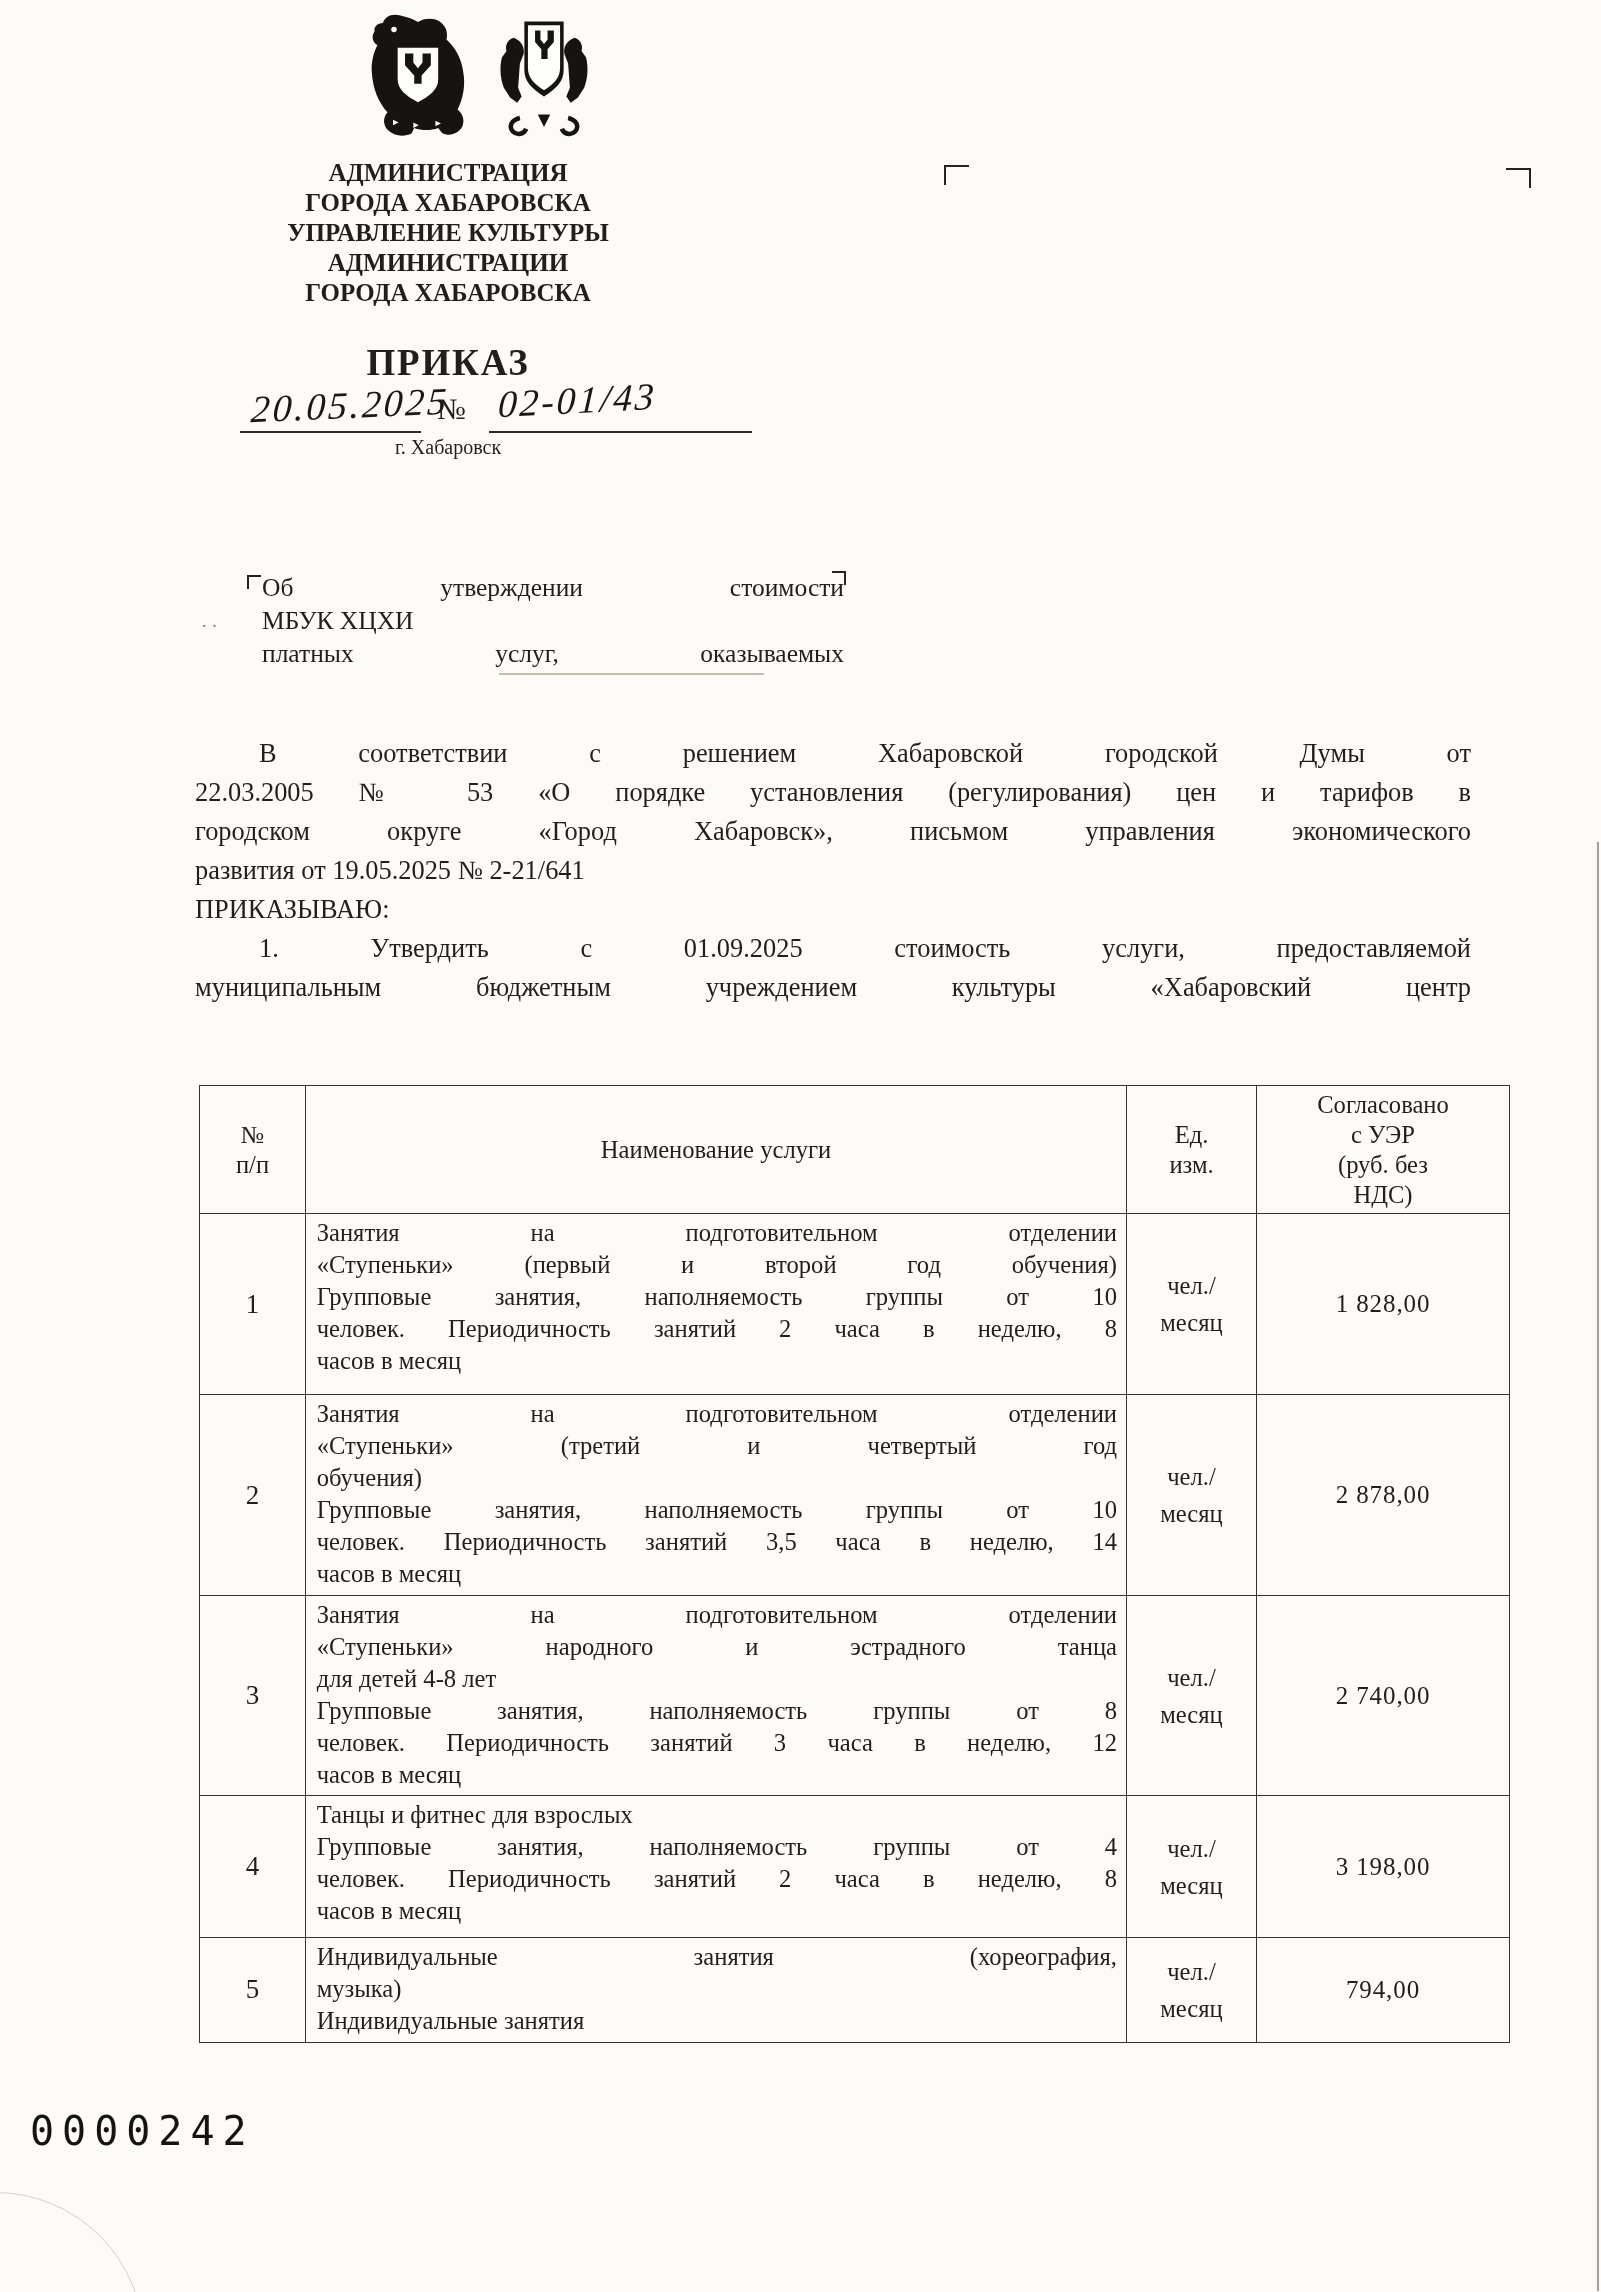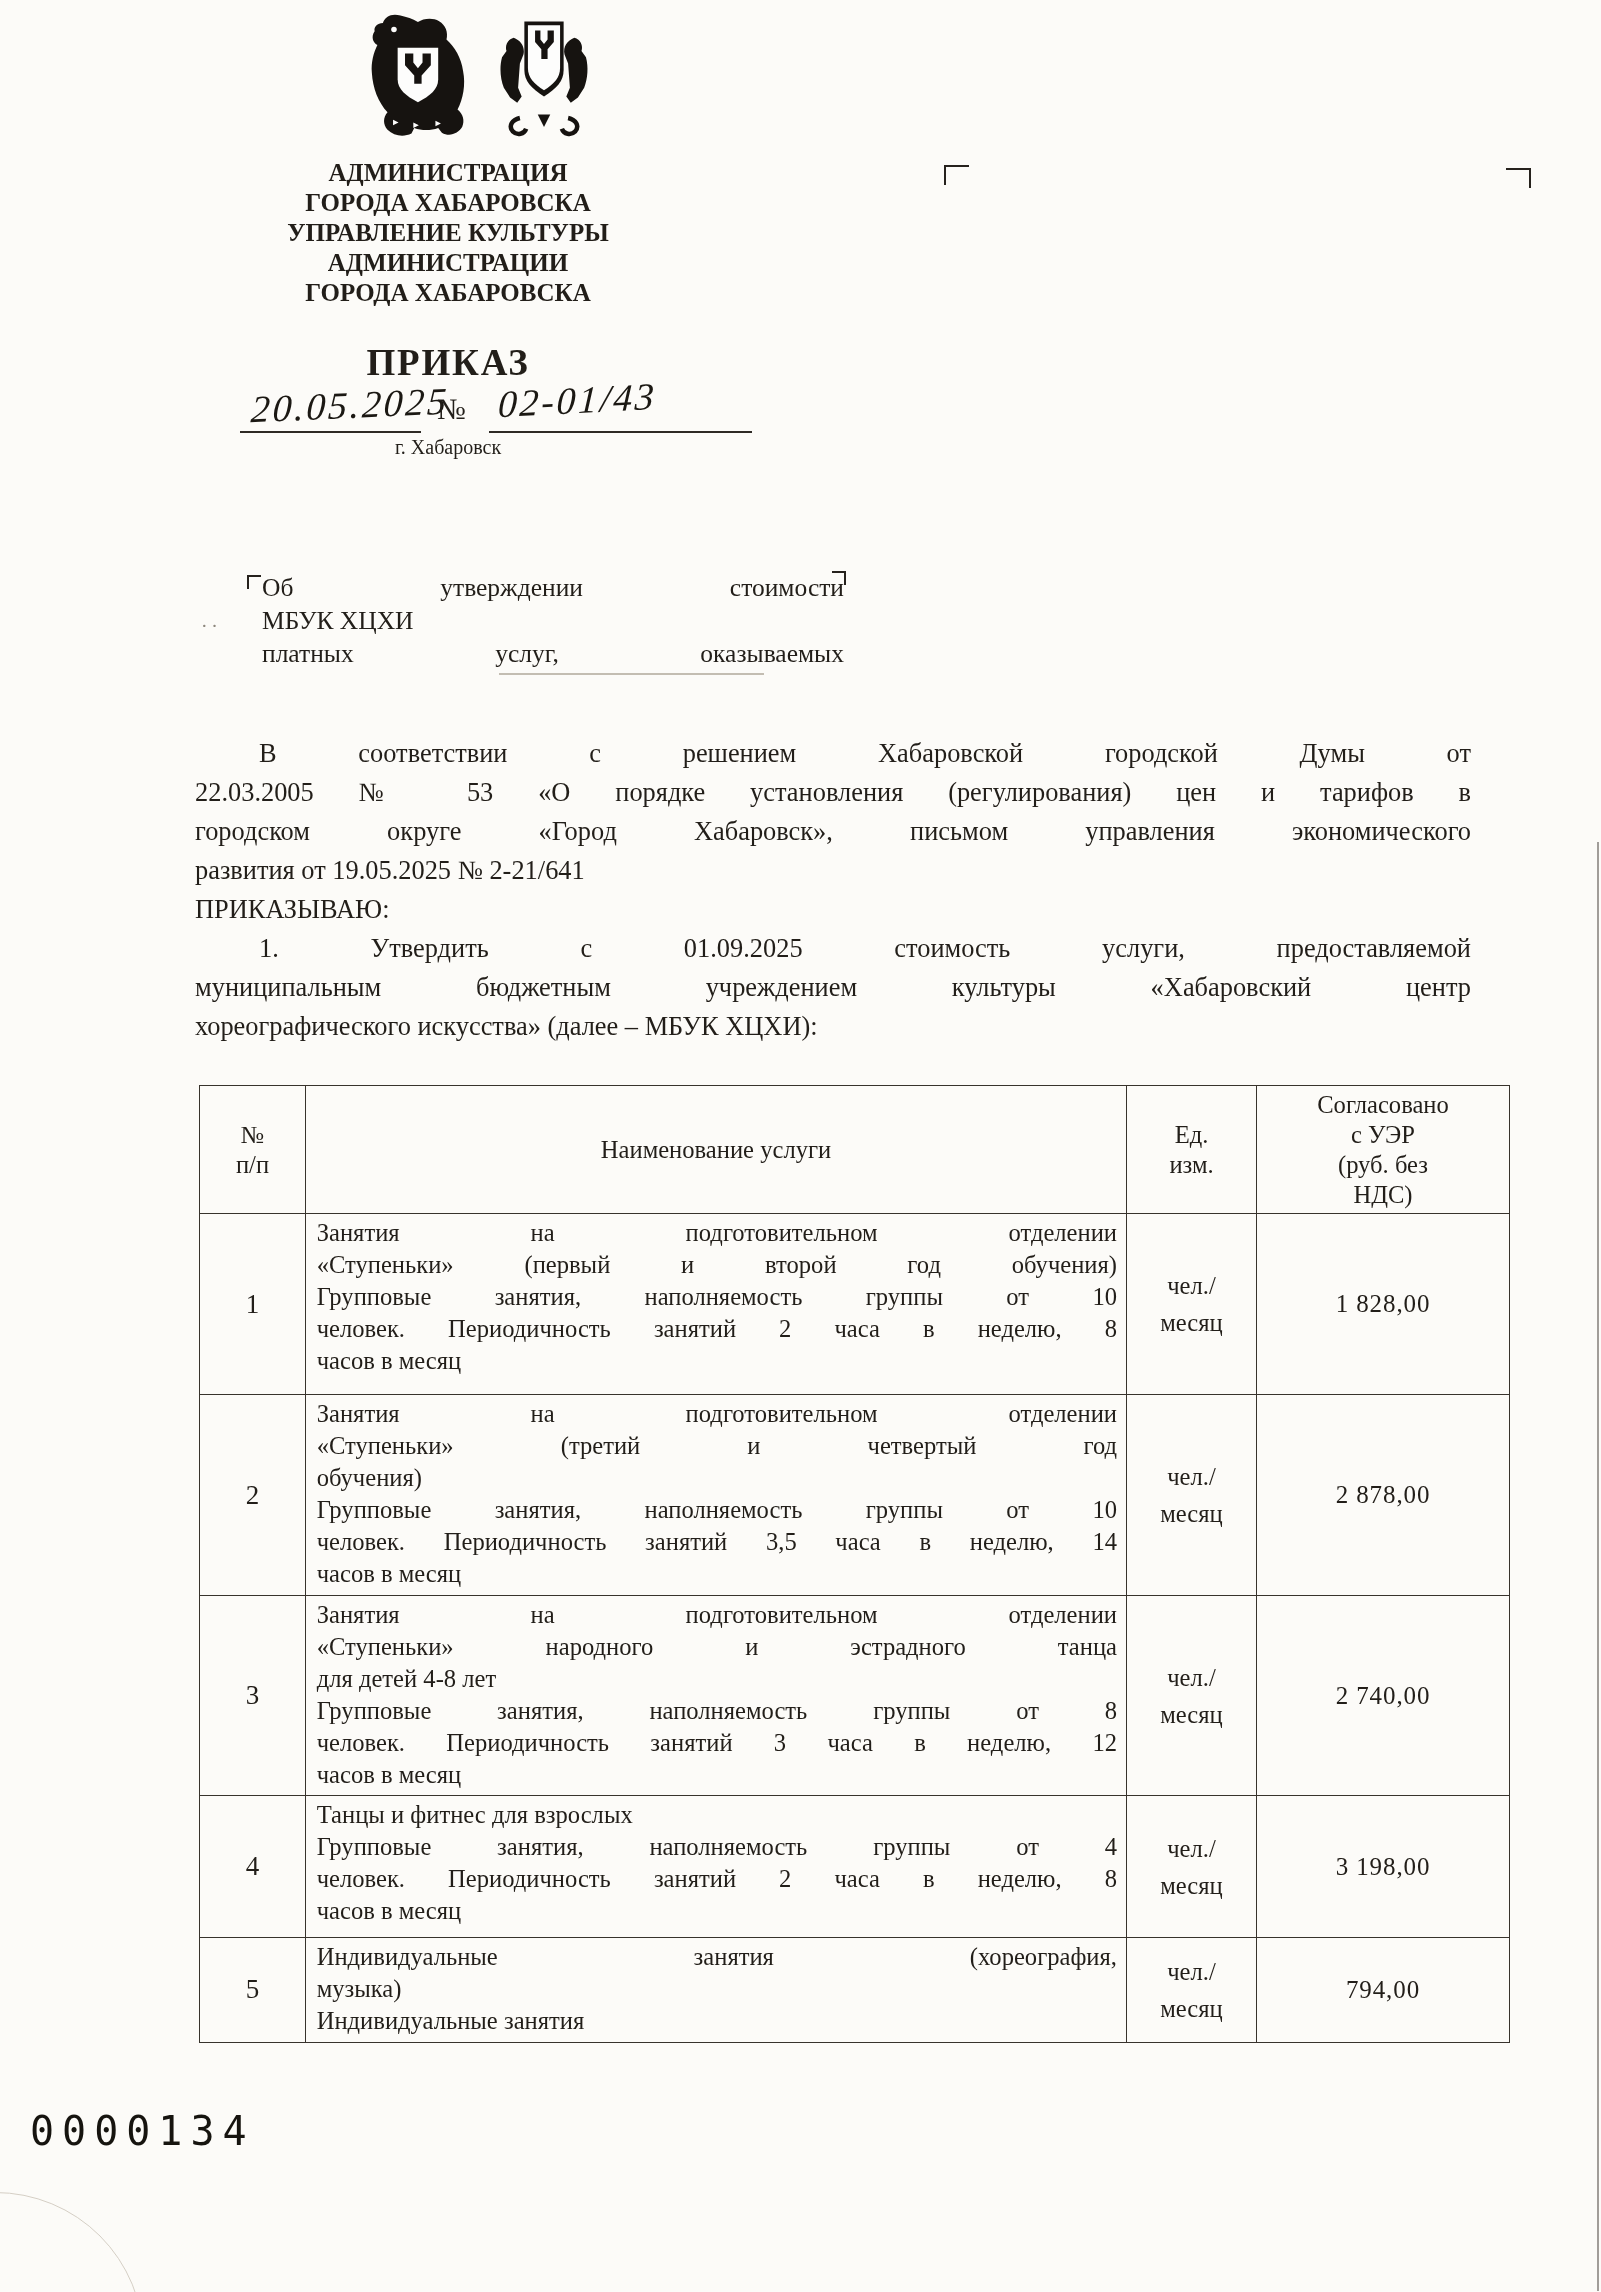--- a/index.html
+++ b/index.html
@@ -99,21 +99,20 @@
   <div class="strike"></div>
 
   <div class="body-text">
     <div class="ind just">В соответствии с решением Хабаровской городской Думы от</div>
     <div class="just">22.03.2005 № 53 «О порядке установления (регулирования) цен и тарифов в</div>
     <div class="just">городском округе «Город Хабаровск», письмом управления экономического</div>
     <div>развития от 19.05.2025 № 2-21/641</div>
     <div>ПРИКАЗЫВАЮ:</div>
     <div class="ind just">1. Утвердить с 01.09.2025 стоимость услуги, предоставляемой</div>
     <div class="just">муниципальным бюджетным учреждением культуры «Хабаровский центр</div>
-    <div>хореографического искусства» (далее – МБУК ХЦХИ):</div>
   </div>
 
   <table class="price-table">
     <colgroup>
       <col style="width:106px">
         <col style="width:821px">
         <col style="width:130px">
         <col style="width:253px">
     </colgroup>
     <tbody>
@@ -209,18 +208,18 @@
         <div>
               <div class="tline">Индивидуальные занятия</div>
             </div>
       </td>
       <td class="unit-cell">чел./ месяц</td>
       <td class="price-cell">794,00</td>
     </tr>
   </tbody>
     </table>
 
-  <div class="stamp">0000134</div>
+  <div class="stamp">0000242</div>
   <div class="edge-line"></div>
   <div class="arc"></div>
 
 </div>
 
 
 </body></html>

